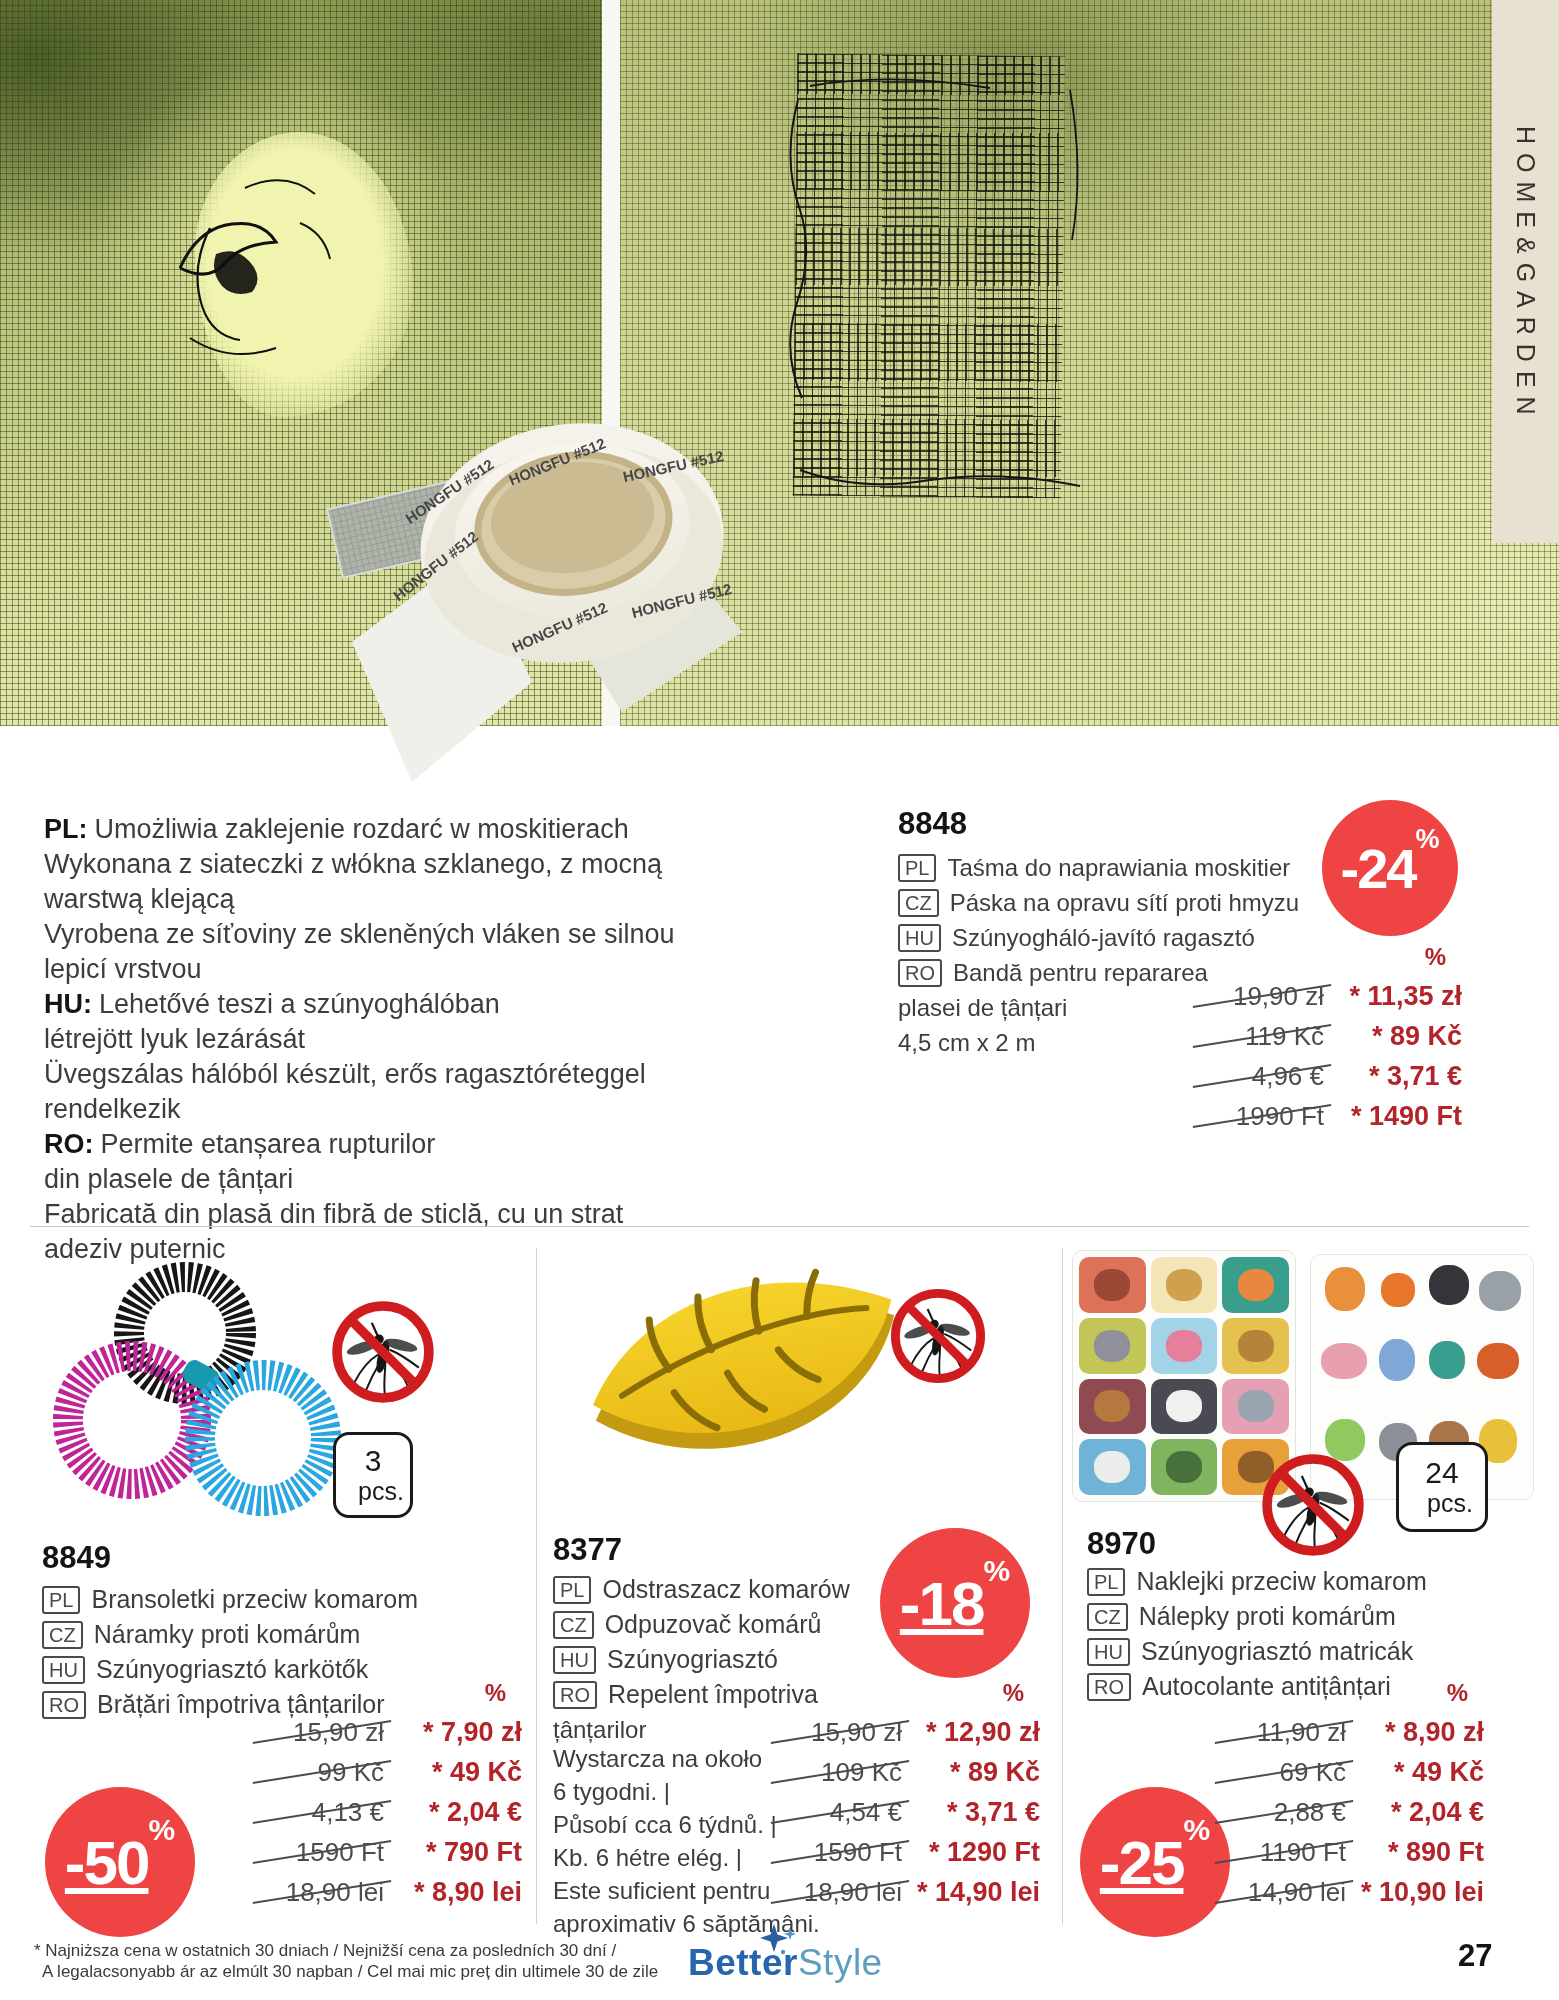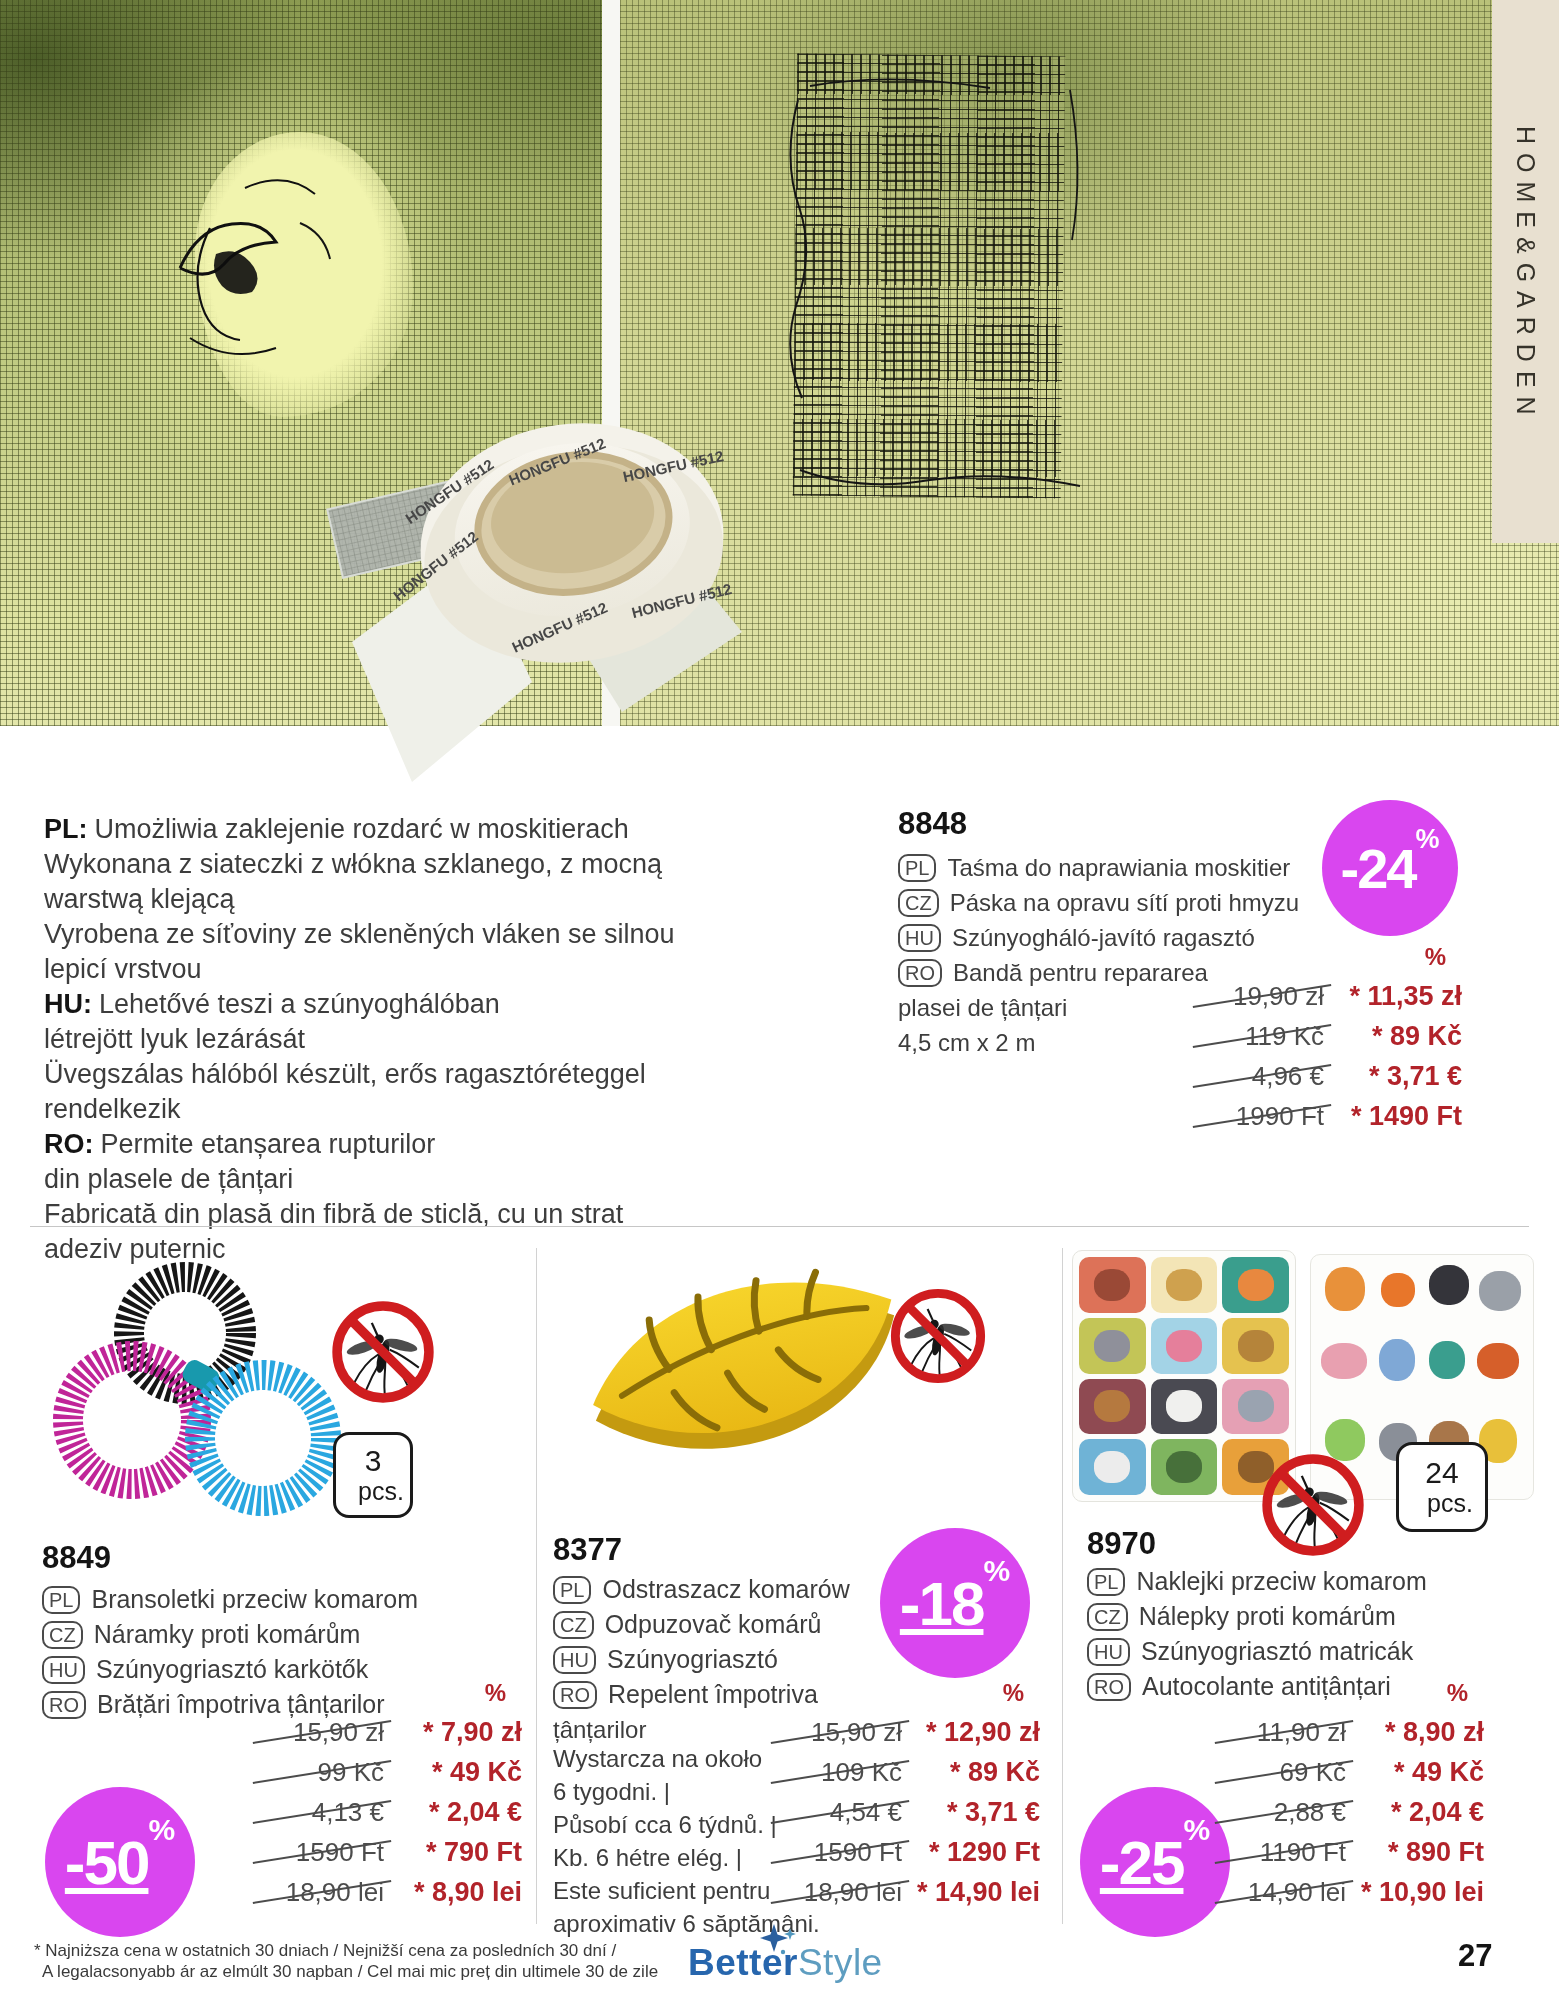--- a/index.html
+++ b/index.html
@@ -38,39 +38,39 @@
     writing-mode:vertical-rl;font-size:25px;letter-spacing:9px;color:#36332a;}
 
   
   .desc{left:44px;top:812px;width:640px;font-size:27px;line-height:35px;color:#3d3d3d;}
   .desc .prefix{font-weight:bold;color:#141414;margin-right:7px;}
   .desc .prefix:empty{margin-right:0;}
 
   
   .pcode{font-size:31px;font-weight:bold;color:#141414;}
   .lrow{display:flex;align-items:center;gap:11px;height:35px;}
-  .ltag{border:2px solid #4a4a4a;border-radius:10px;font-size:20px;line-height:24px;
+  .ltag{border:2px solid #4a4a4a;border-radius:3px;font-size:20px;line-height:24px;
         padding:0 5px;color:#4a4a4a;flex:0 0 auto;}
   .ltxt{font-size:25px;color:#3d3d3d;white-space:nowrap;}
   .cont,.sizeline{font-size:24px;color:#3d3d3d;height:35px;line-height:35px;}
   .names-sm .ltxt{font-size:24px;}
   .notes{font-size:24px;line-height:33px;color:#3d3d3d;}
 
   
   .price-table{width:322px;}
   .pct-head{height:34px;line-height:30px;text-align:right;padding-right:16px;
             font-size:24px;font-weight:bold;color:#b2232a;}
   .price-row{display:flex;height:40px;align-items:center;}
   .old{width:184px;text-align:right;font-size:26px;color:#4c4c4c;position:relative;white-space:nowrap;}
   .old::after{content:"";position:absolute;left:28%;right:-4%;top:46%;
               border-top:2px solid #4c4c4c;transform:rotate(-9deg);}
   .new{flex:1;text-align:right;font-size:27px;font-weight:bold;color:#b2232a;white-space:nowrap;}
 
   
-  .badge{border-radius:50%;background:#d946ef;color:#fff;display:flex;
+  .badge{border-radius:50%;background:#ef4444;color:#fff;display:flex;
          align-items:center;justify-content:center;}
   .badge .b-num{font-weight:bold;}
   .badge .b-pct{font-weight:bold;align-self:flex-start;}
   .badge.big{width:150px;height:150px;}
   .badge.big .b-num{font-size:62px;letter-spacing:-2px;text-decoration:underline;}
   .badge.big .b-pct{font-size:30px;margin-top:26px;}
   .badge.med{width:136px;height:136px;}
   .badge.med .b-num{font-size:56px;letter-spacing:-2px;}
   .badge.med .b-pct{font-size:27px;margin-top:24px;}
   .pcs{border:3px solid #1a1a1a;border-radius:16px;background:#fff;text-align:center;

